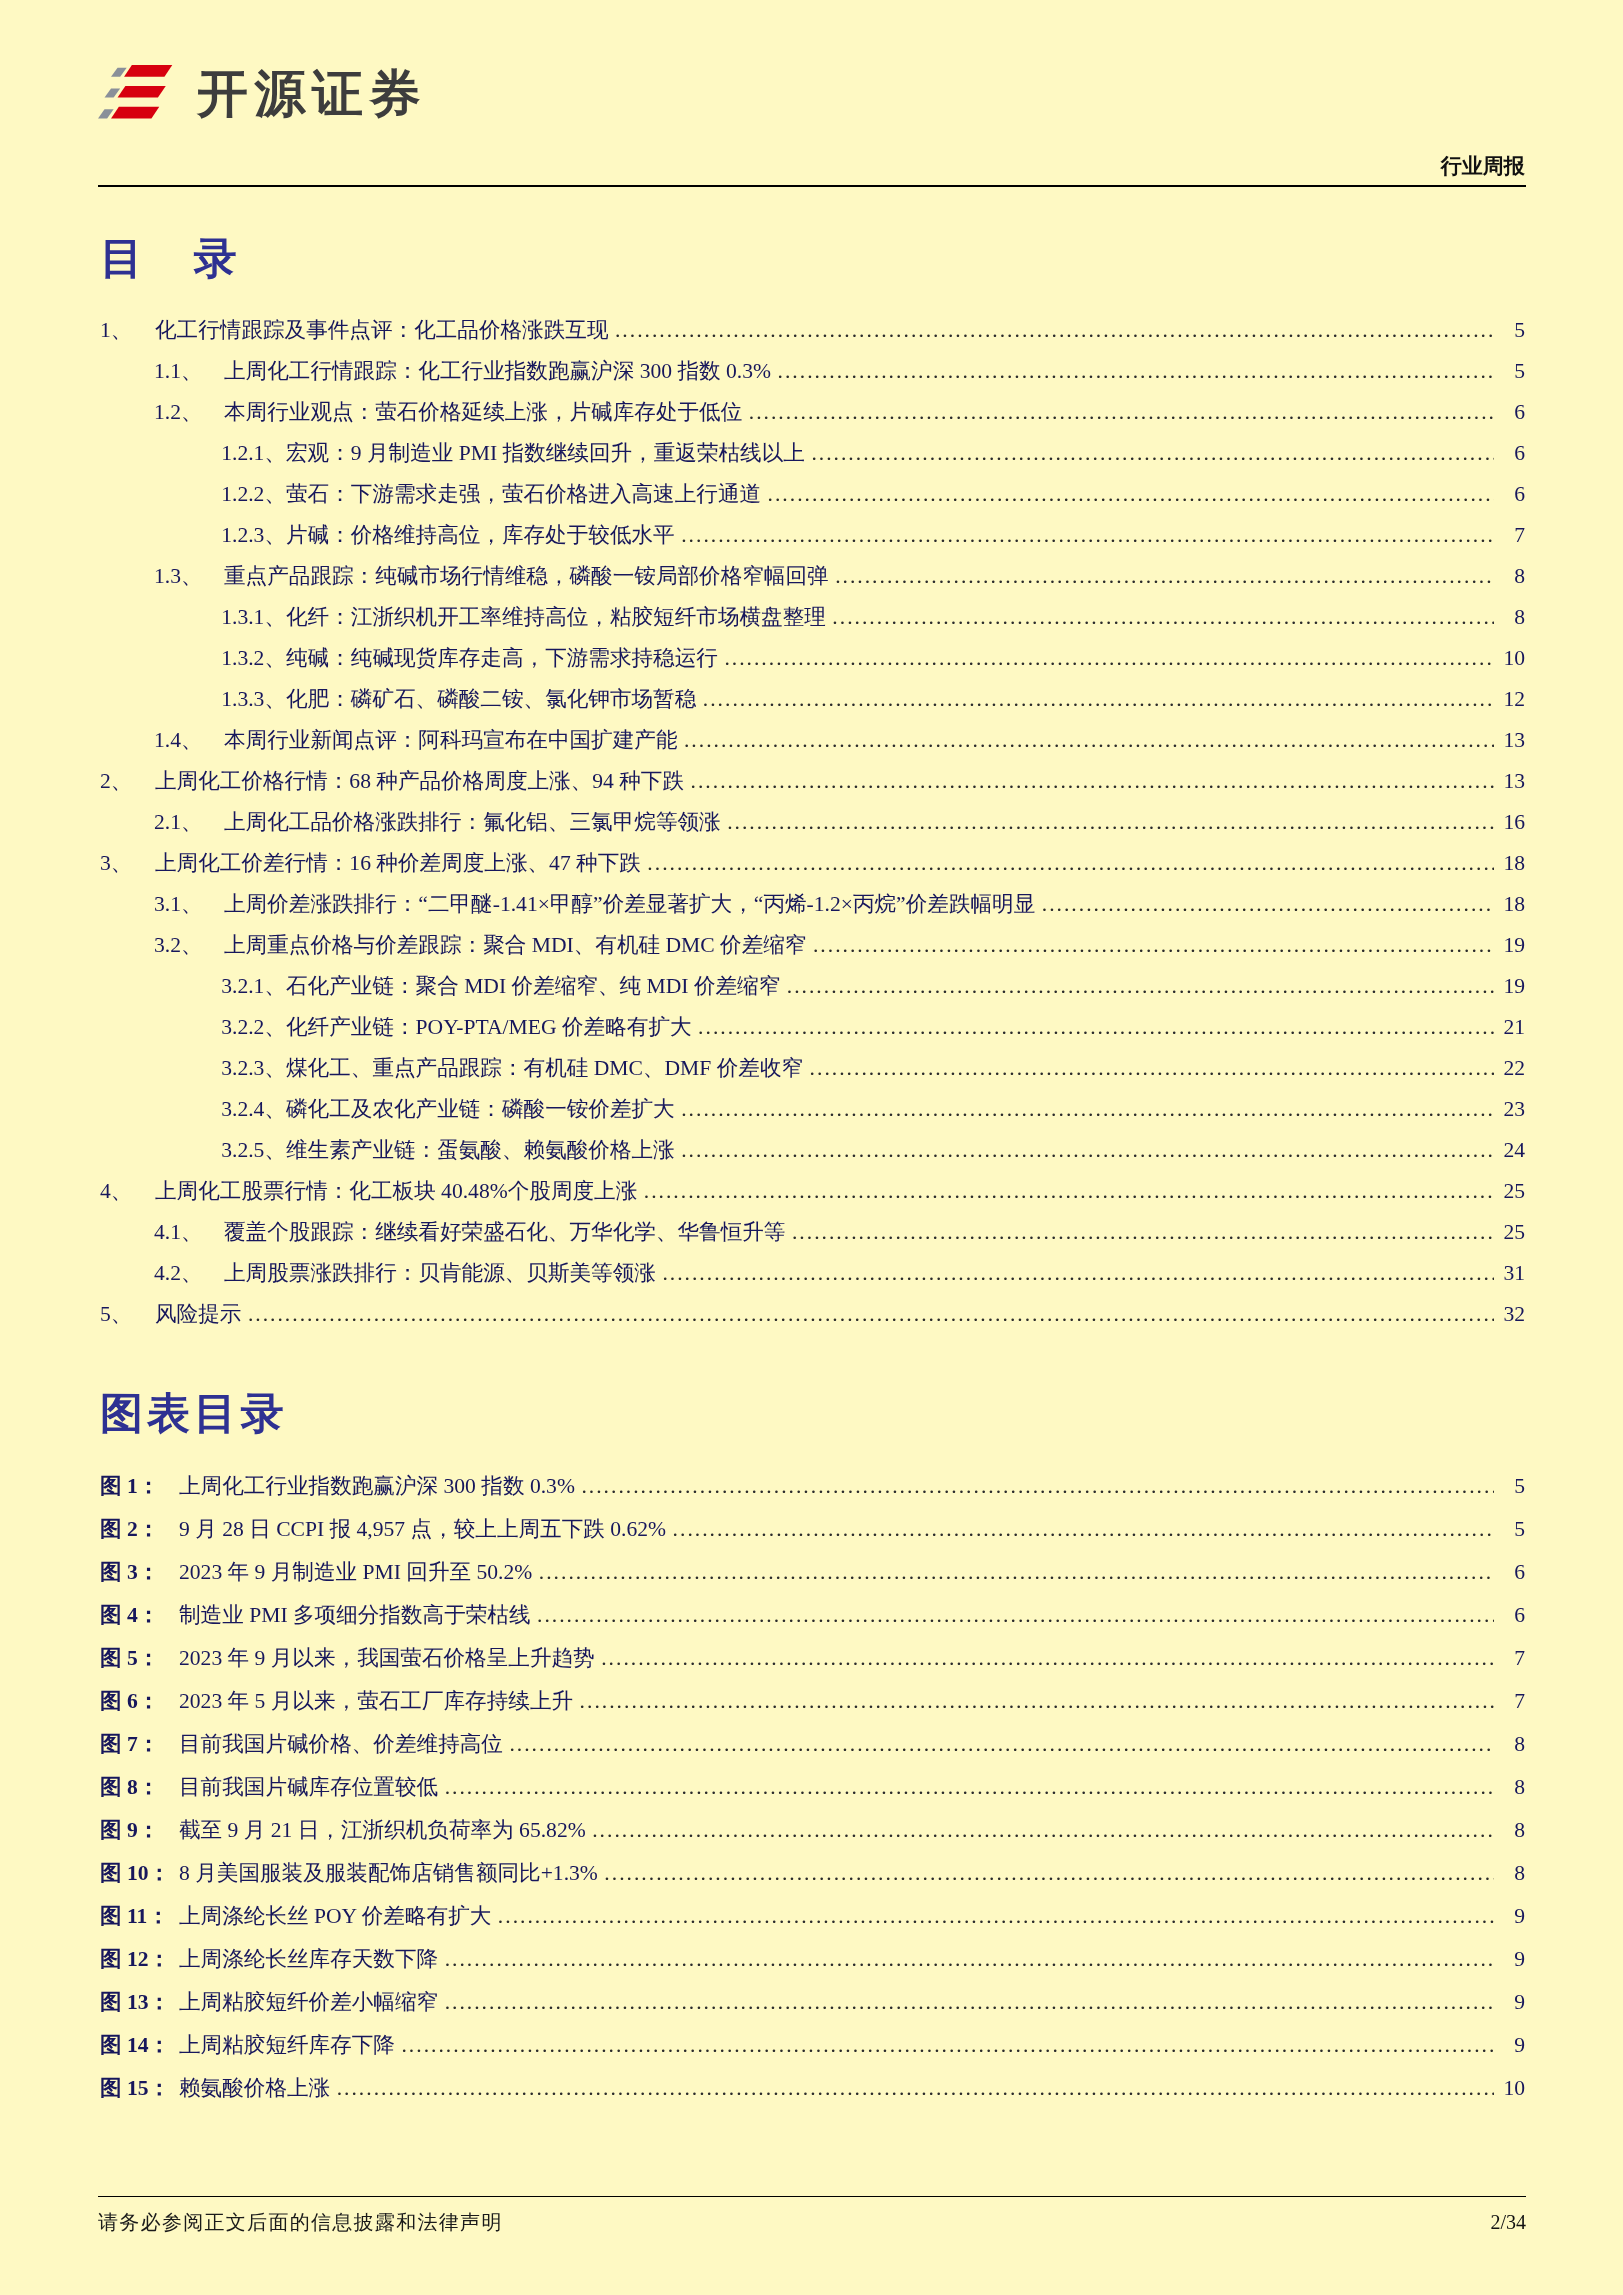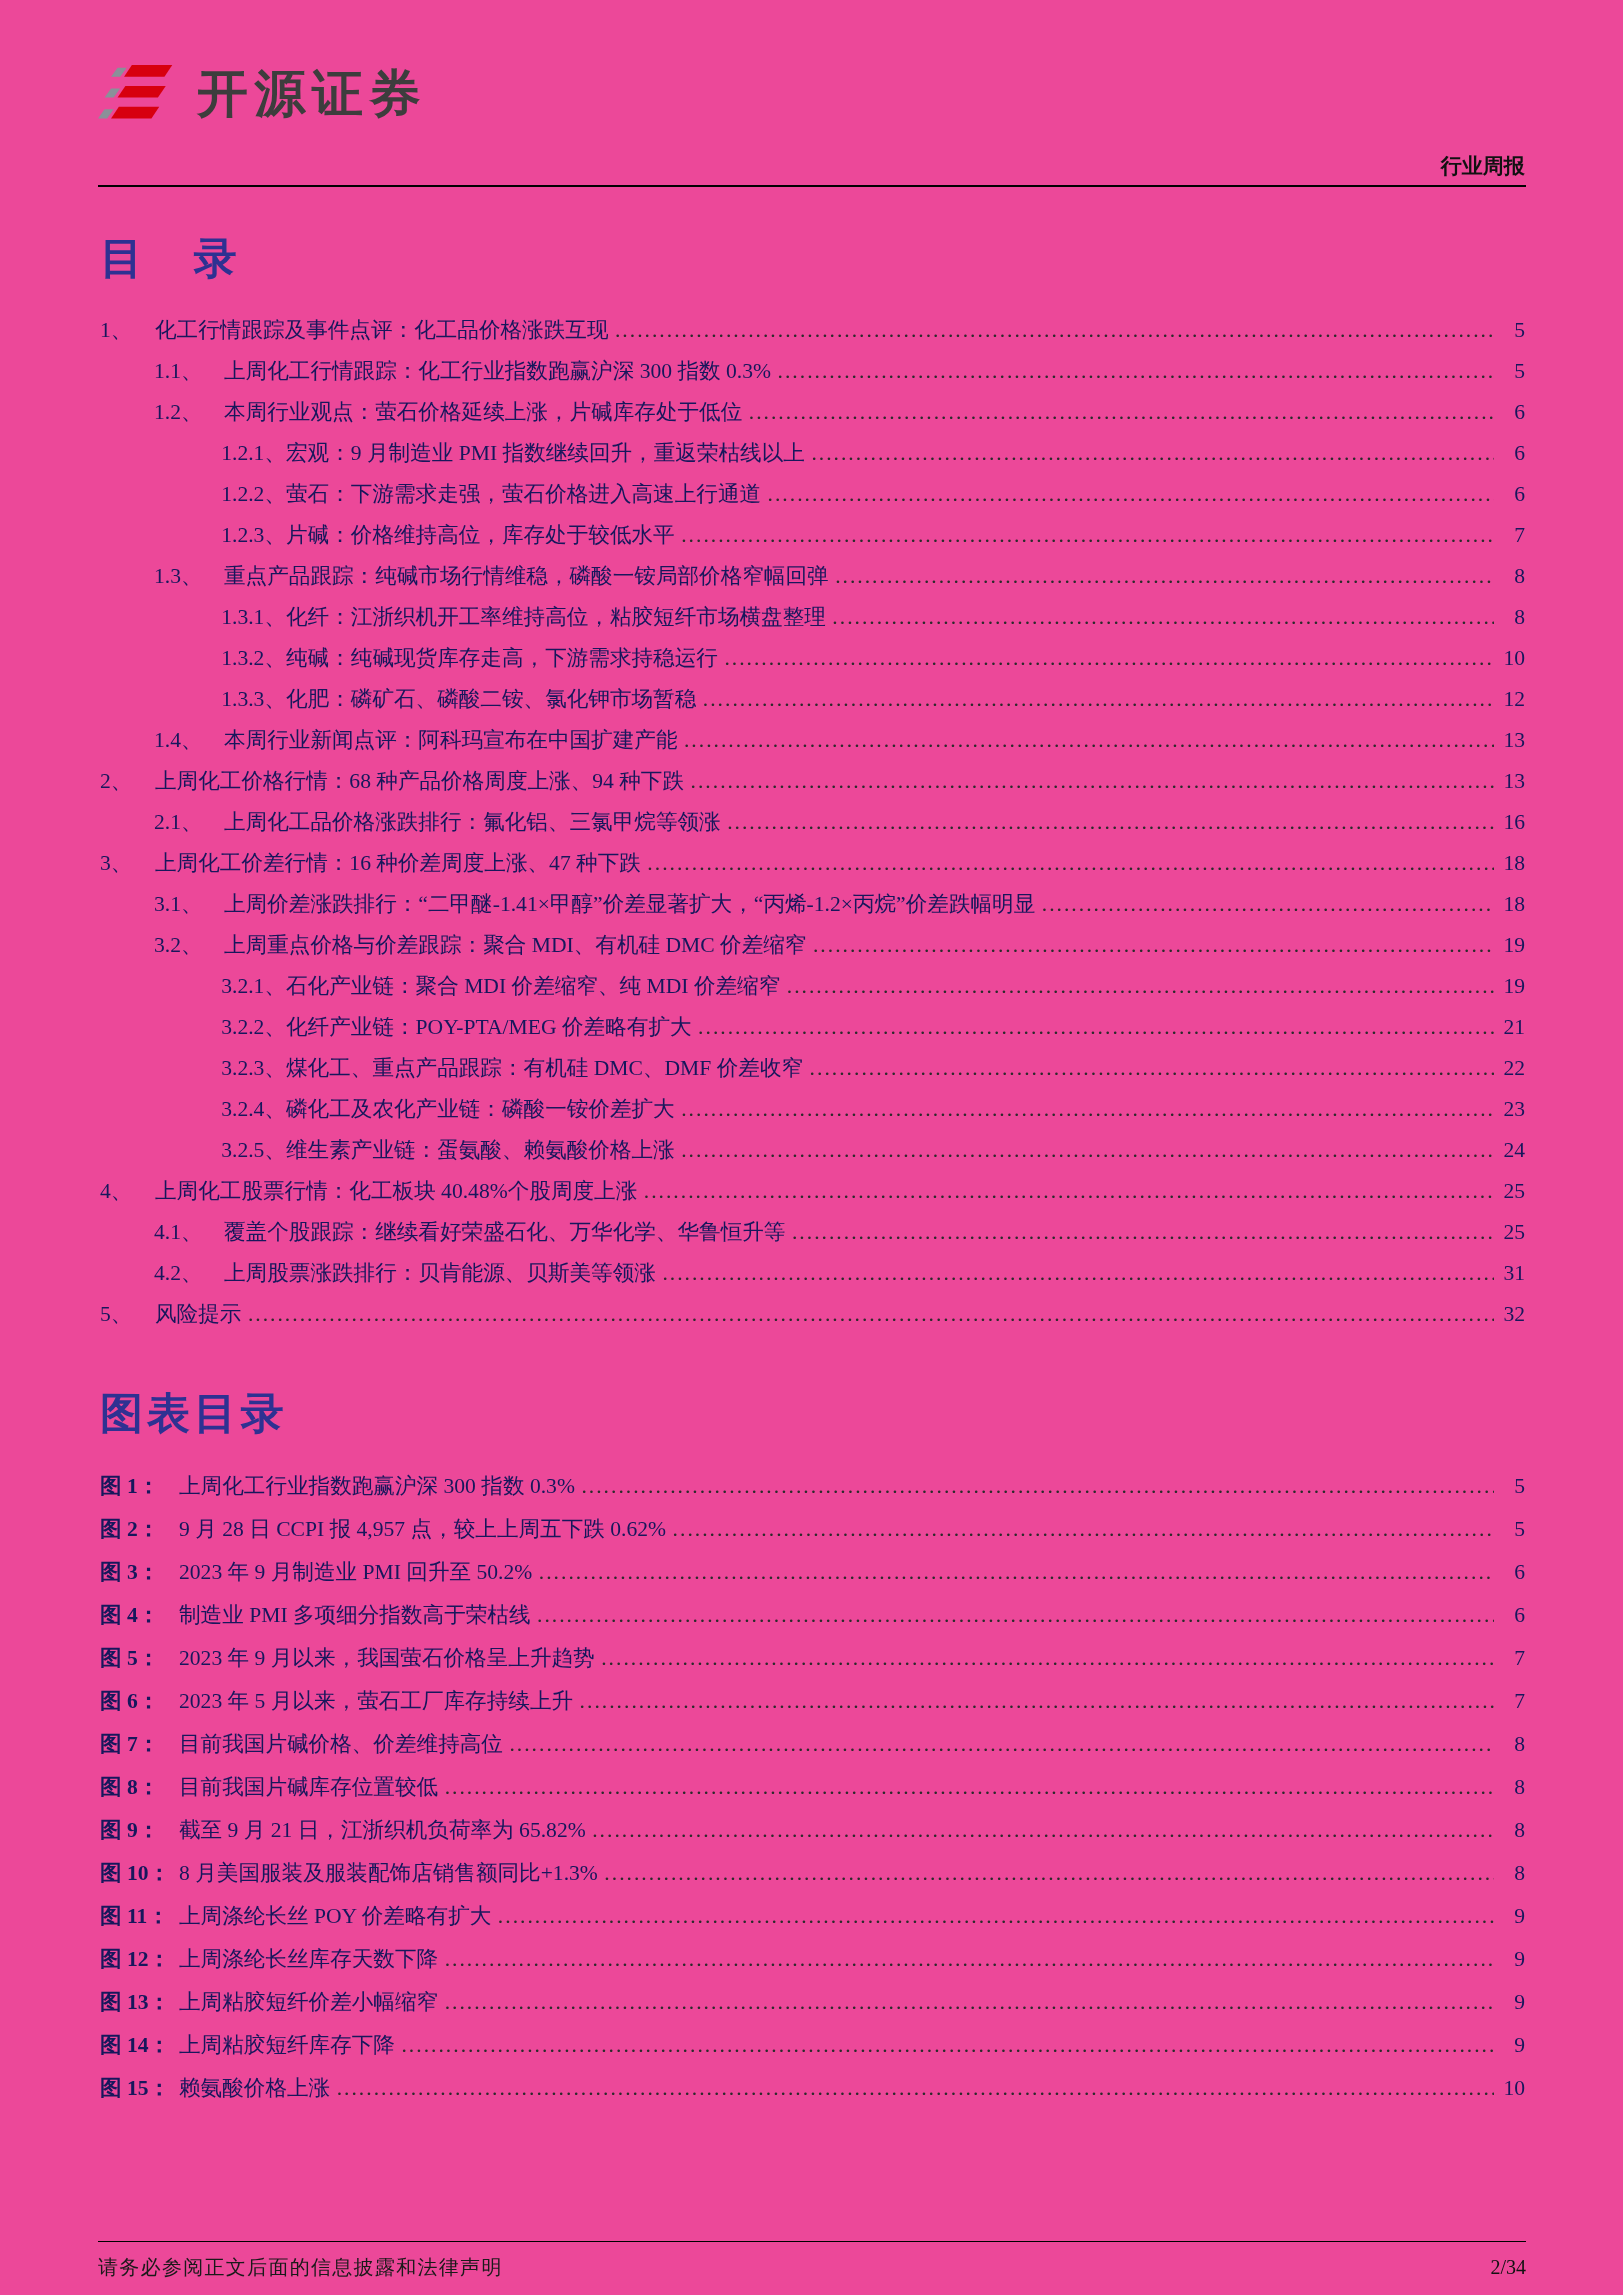--- a/index.html
+++ b/index.html
@@ -1,19 +1,19 @@
 <!DOCTYPE html>
 <html style="font-size:10.5px"><head>
 <meta charset="utf-8">
 <style>
   html,body{margin:0;padding:0;background:#e8e8e8;}
   .page{
     position:relative;
     width:1623px;height:2295px;
-    background:#ec4899;
+    background:#fef9c3;
     font-family:"Liberation Serif","DejaVu Serif",serif;
     overflow:hidden;
   }
   
   .header{position:absolute;top:60px;left:98px;right:97px;height:124px;}
   .brand{display:flex;align-items:center;gap:13px;}
   .brand svg{display:block;}
   .brand-name{
     font-family:"Liberation Sans","DejaVu Sans",sans-serif;
     font-size:51px;font-weight:700;color:#3d3d3d;letter-spacing:6.5px;
@@ -56,21 +56,21 @@
     content:"..........................................................................................................................................................................................................................................................................................................";
     letter-spacing:2px;font-size:21.6px;
   }
   .entry .pageno{flex:0 0 auto;text-align:right;min-width:26px;color:#17175c;}
   
   .footer{
     position:absolute;top:2196px;left:98px;right:97px;
     border-top:1.3px solid #000;
     padding-top:11.8px;
     display:flex;justify-content:space-between;align-items:baseline;
-    font-size:20px;color:#1a1a1a;margin-top:45px;
+    font-size:20px;color:#1a1a1a;
   }
   .footer .disclaimer{letter-spacing:1.3px;}
   .footer .pagenum{color:#111;}
 </style>
 </head>
 <body>
 
 <div class="page">
 
   <div class="header">

